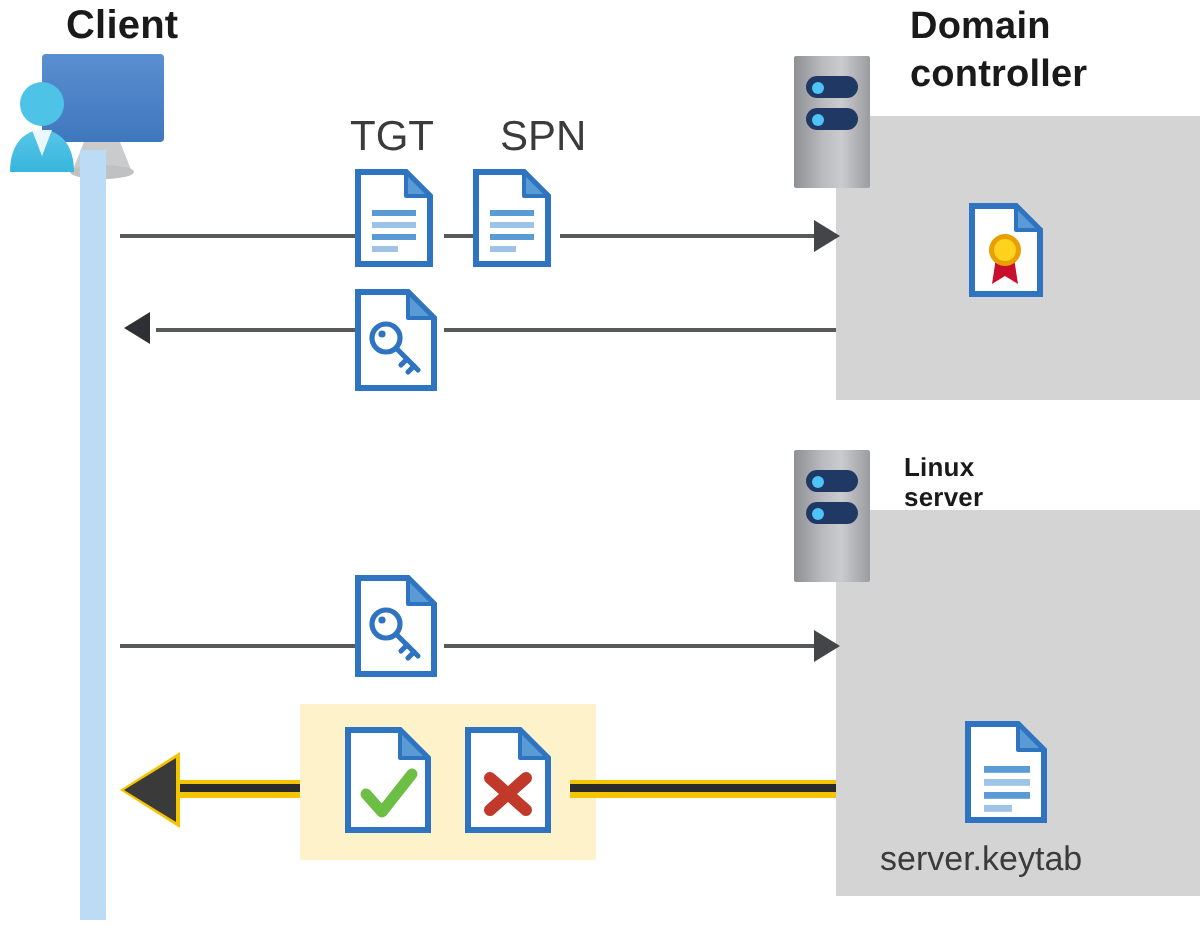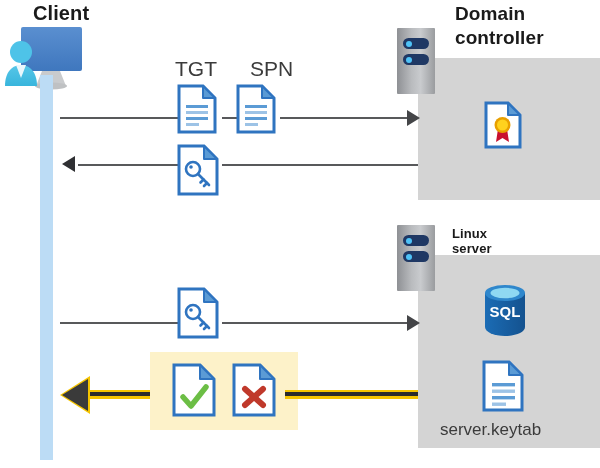--- a/index.html
+++ b/index.html
@@ -218,34 +218,20 @@
       <g stroke="#2f74c0" stroke-width="2.6" fill="none" stroke-linecap="round">
         <circle cx="16" cy="25" r="7"></circle>
         <path d="M21 30 L32 41"></path>
         <path d="M26.5 35.5 L23.5 38.5"></path>
         <path d="M30 39 L27 42"></path>
       </g>
       <circle cx="14" cy="23" r="1.8" fill="#2f74c0"></circle>
     </svg>
   </div>
 
-  <div class="doc sqlicon">
-    <svg width="48" height="54" viewBox="0 0 48 54">
-      <defs>
-        <linearGradient id="sqlG" x1="0" y1="0" x2="1" y2="0">
-          <stop offset="0" stop-color="#1b6cb5"></stop>
-            <stop offset="1" stop-color="#14528f"></stop>
-        </linearGradient>
-      </defs>
-      <path d="M4 10 V44 C4 49 13 53 24 53 C35 53 44 49 44 44 V10 Z" fill="url(#sqlG)"></path>
-      <ellipse cx="24" cy="10" rx="20" ry="8" fill="#2f87cc"></ellipse>
-      <ellipse cx="24" cy="10" rx="14.5" ry="5.2" fill="#8fd8f2"></ellipse>
-      <text x="24" y="34" font-family="Liberation Sans, sans-serif" font-size="15" font-weight="bold" fill="#ffffff" text-anchor="middle">SQL</text>
-    </svg>
-  </div>
 
   <div class="doc dc-keytab">
     <svg width="42" height="52" viewBox="0 0 42 52">
       <path d="M2 2 H27 L40 15 V50 H2 Z" fill="#ffffff" stroke="#2f74c0" stroke-width="3"></path>
       <path d="M27 2 L40 15 H27 Z" fill="#5b9bd5" stroke="#2f74c0" stroke-width="2" stroke-linejoin="round"></path>
       <rect x="10" y="23" width="23" height="3.4" fill="#5b9bd5"></rect>
       <rect x="10" y="29.5" width="23" height="3.4" fill="#9dc3e6"></rect>
       <rect x="10" y="36" width="23" height="3.4" fill="#5b9bd5"></rect>
       <rect x="10" y="42.5" width="14" height="3.4" fill="#9dc3e6"></rect>
     </svg>

